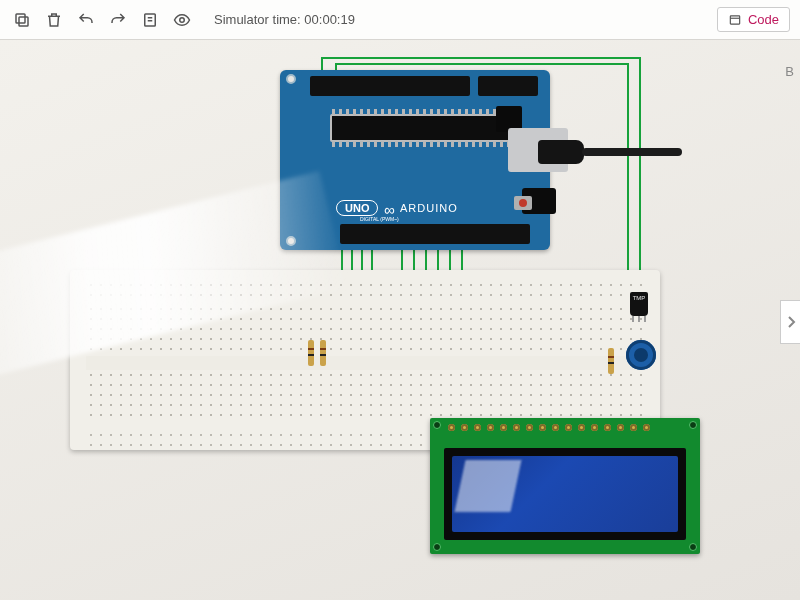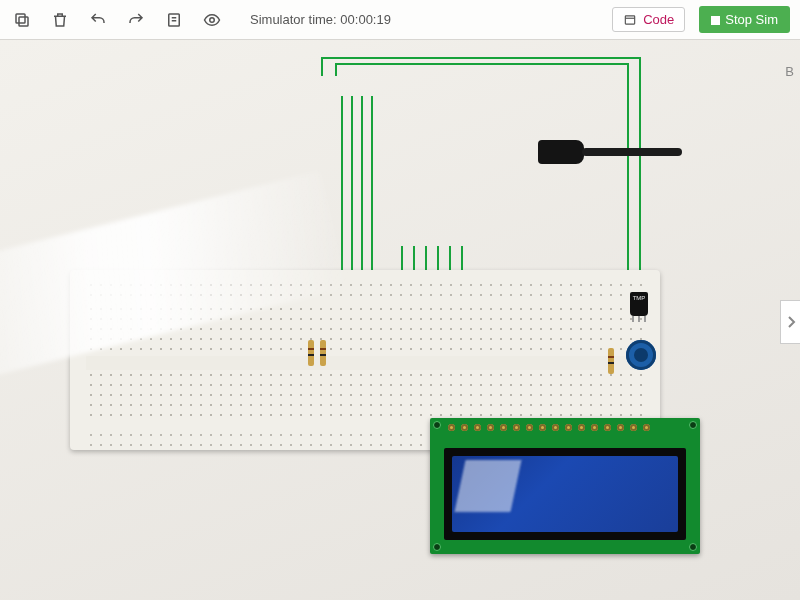--- a/index.html
+++ b/index.html
@@ -11,21 +11,21 @@
     position: relative;
   }
   
   .toolbar {
     position: absolute; top: 0; left: 0; right: 0;
     height: 40px;
     background: #fdfdfc;
     border-bottom: 1px solid #d8d6d2;
     display: flex; align-items: center;
     padding: 0 10px;
-    gap: 14px;
+    gap: 8px;
     font-size: 13px; color: #555;
   }
   .toolbar .icon-btn {
     width: 24px; height: 24px;
     display: flex; align-items: center; justify-content: center;
     cursor: pointer; color: #555;
   }
   .toolbar .icon-btn svg { width: 18px; height: 18px; }
   .sim-time { margin-left: 12px; color: #555; }
   .spacer { flex: 1; }
@@ -273,23 +273,20 @@
     <span>00:00:19</span>
   </span>
   <div class="spacer"></div>
   <button class="code-btn">
     <svg width="14" height="14" viewBox="0 0 24 24" stroke="#555" stroke-width="2" fill="none">
         <rect x="4" y="5" width="16" height="14" rx="1"></rect>
         <path d="M4 9h16"></path>
       </svg>
     <span>Code</span>
   </button>
-  <button class="stop-btn">
-    <span style="display:inline-block;width:9px;height:9px;background:#fff;margin-right:5px;vertical-align:middle"></span><span>Stop Sim</span>
-  </button>
 </div>
 
 <div class="canvas">
 
   <svg class="wires">
 
     <polyline points="322,36 322,18 640,18 640,250"></polyline>
     <polyline points="336,36 336,24 628,24 628,250"></polyline>
 
     <polyline points="342,56 342,280"></polyline>
@@ -311,20 +308,36 @@
 
     <polyline points="438,270 540,300 540,384"></polyline>
     <polyline points="450,270 552,304 552,384"></polyline>
     <polyline points="462,270 564,308 564,384"></polyline>
     <polyline points="426,270 528,296 528,384"></polyline>
 
     <polyline points="640,250 640,300"></polyline>
     <polyline points="628,250 610,300"></polyline>
   </svg>
 
+  <div class="arduino">
+    <div class="hole" style="top:4px;left:6px"></div>
+    <div class="hole" style="bottom:4px;left:6px"></div>
+    <div class="header-top"></div>
+    <div class="header-top2"></div>
+    <div class="header-bot"></div>
+    <div class="chip"></div>
+    <div class="smd"></div>
+    <div class="usb"></div>
+    <div class="barrel"></div>
+    <div class="reset"></div>
+    <span class="uno-label">UNO</span>
+    <span class="infinity">∞</span>
+    <span class="arduino-label">ARDUINO</span>
+    <span class="botlabel">DIGITAL (PWM~)</span>
+  </div>
 
   <div class="usb-cable">
     <div class="body"></div>
     <div class="cord"></div>
   </div>
 
   <div class="breadboard">
     <div class="bb-rail double"></div>
     <div style="height:6px"></div>
     <div class="bb-field"></div>

